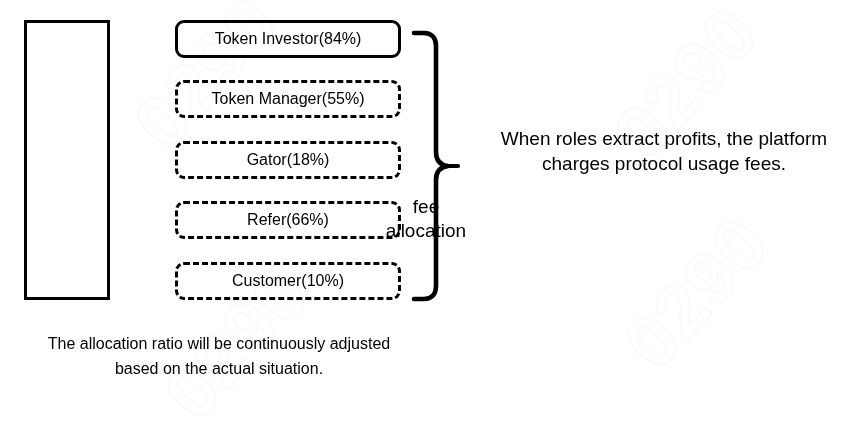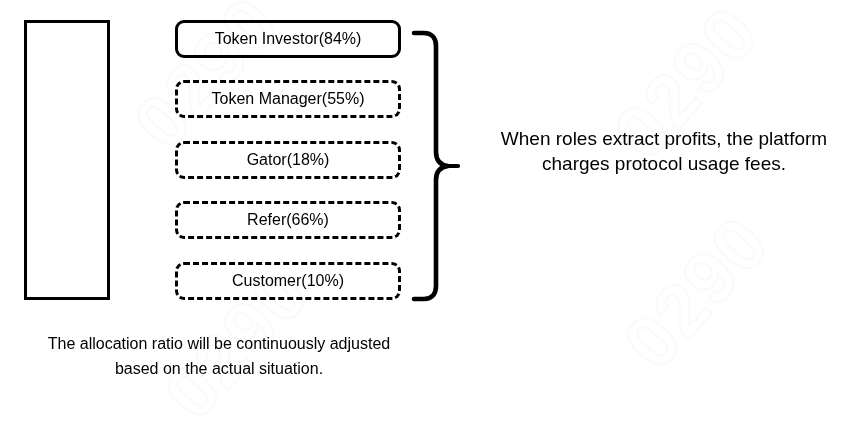--- a/index.html
+++ b/index.html
@@ -126,20 +126,22 @@
 <div id="canvas">
 
   <div class="wm-layer">
       <div class="wm" style="left: 120px; top: 30px; font-size: 74px; transform: rotate(-48deg);">0290</div>
       <div class="wm" style="left: 600px; top: 40px; font-size: 74px; transform: rotate(-48deg);">0290</div>
       <div class="wm" style="left: 610px; top: 250px; font-size: 74px; transform: rotate(-48deg);">0290</div>
       <div class="wm" style="left: 150px; top: 300px; font-size: 74px; transform: rotate(-48deg);">0290</div>
     </div>
 
   <div id="fee-box"></div>
+  <div id="fee-box-label">fee
+allocation</div>
 
   <div id="role-boxes">
       <div class="role-box solid" style="top: 20px;">
         <span class="role-label">Token Investor(84%)</span>
       </div>
       <div class="role-box dashed" style="top: 80px;">
         <span class="role-label">Token Manager(55%)</span>
       </div>
       <div class="role-box dashed" style="top: 141px;">
         <span class="role-label">Gator(18%)</span>

